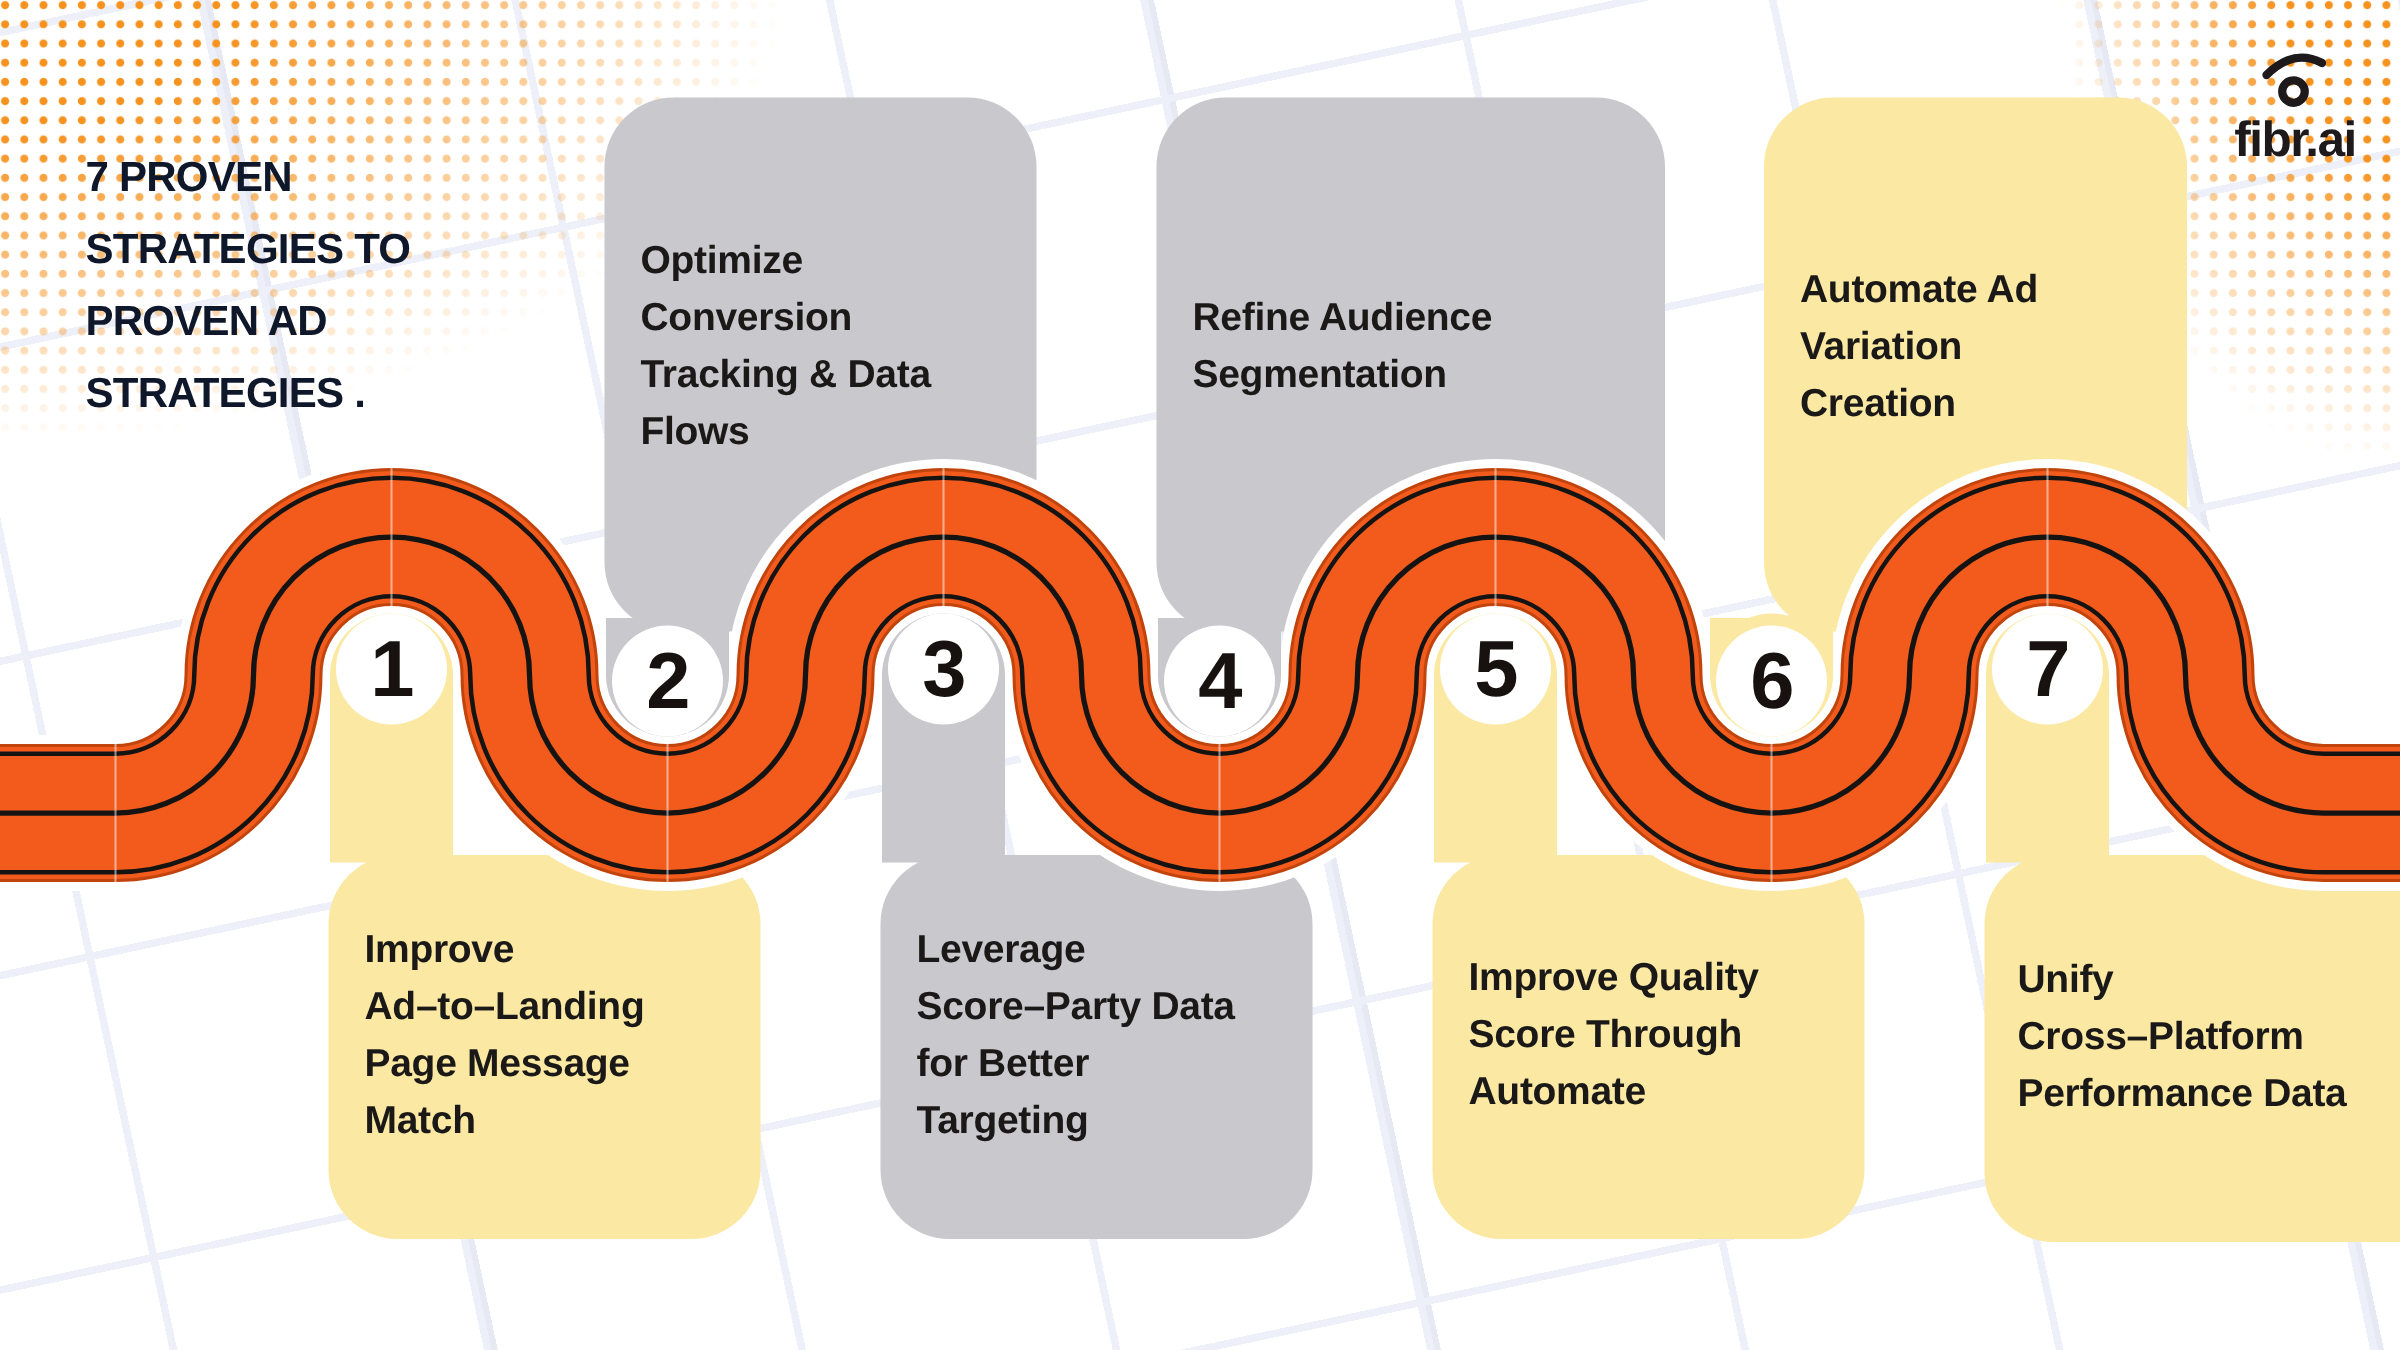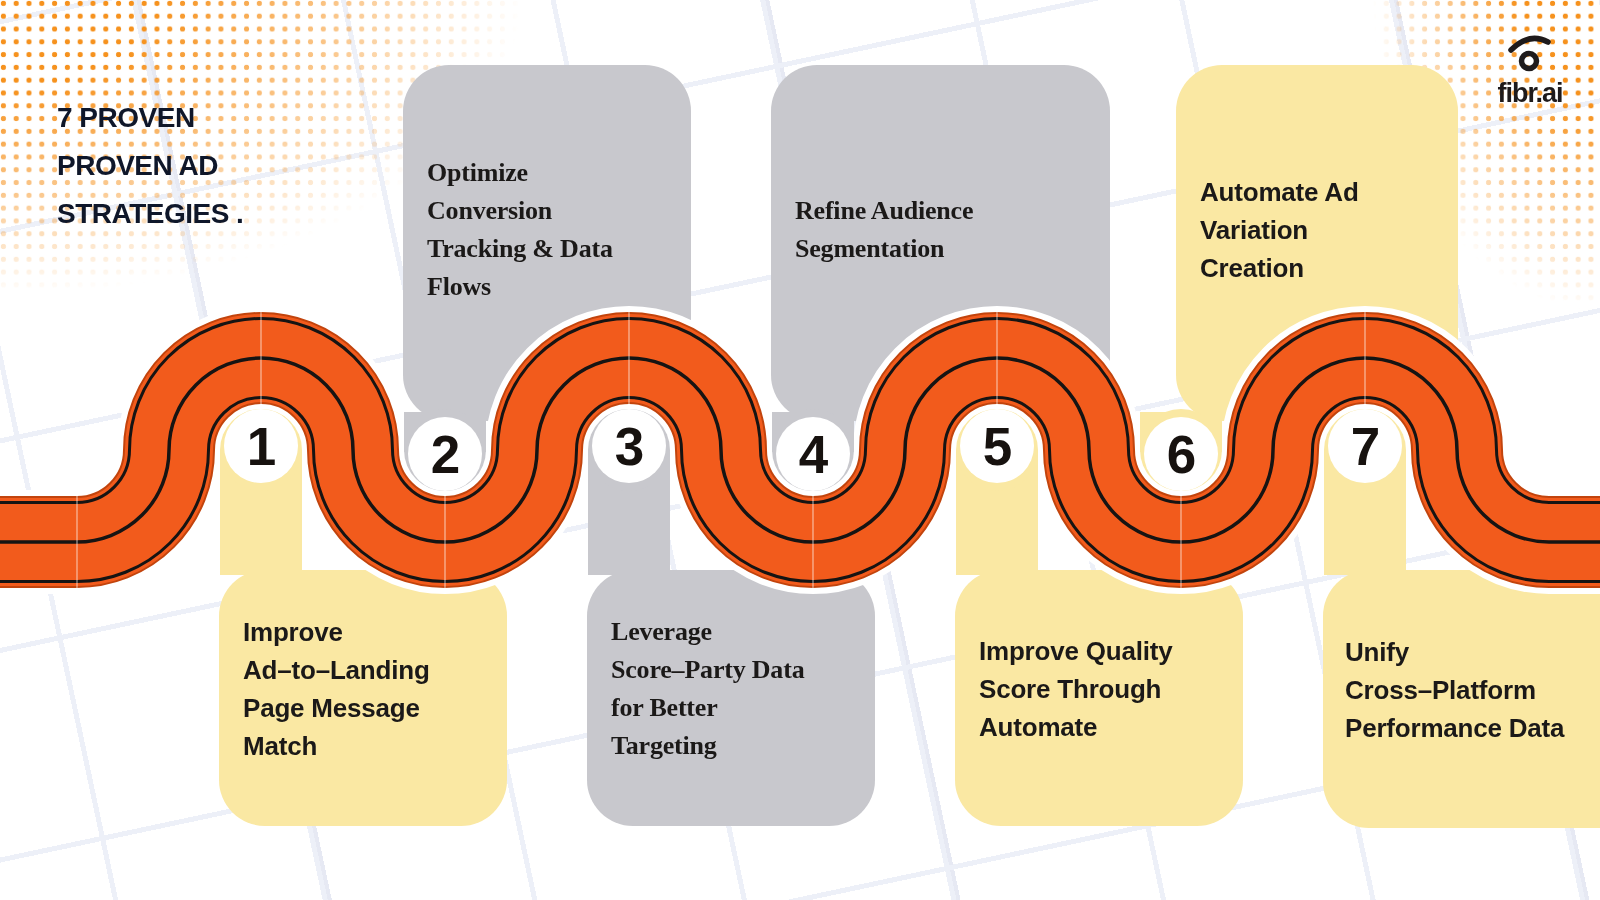--- a/index.html
+++ b/index.html
@@ -36,33 +36,33 @@
   
   .title{
     position:absolute; left:57px; top:94px;
     font-size:28px; line-height:48px; font-weight:800; letter-spacing:-0.5px;
     color:#0f172a;
   }
   
   .brand{ position:absolute; left:1470px; top:30px; width:120px; text-align:center; }
   .brand-icon{ display:block; margin:0 auto; }
   .brand-name{
-    font-size:27px; font-weight:700; letter-spacing:-1px; color:#1E1A1B;
+    font-size:33px; font-weight:700; letter-spacing:-1px; color:#1E1A1B;
     margin-top:2px; line-height:34px;
   }
   
   .card{
     position:absolute; border-radius:46px;
     display:flex; flex-direction:column; justify-content:center;
     box-sizing:border-box; padding:0 24px;
   }
   .card.top{ padding-bottom:26px; }
   .card.bottom{ padding-bottom:18px; }
   .card.yellow{ background:var(--card_yellow,#FAE8A3); }
-  .card.gray{ background:var(--card_gray,#C8C8CD);font-family:Liberation Serif, serif; }
+  .card.gray{ background:var(--card_gray,#C8C8CD); }
   .card-label{
     white-space:pre-line;
     font-size:26px; line-height:38px; font-weight:700; letter-spacing:-0.2px;
     color:var(--text_dark,#1B1918);
   }
   
   .stem{ position:absolute; width:82px; }
   .cap{ position:absolute; width:82px; height:82px; border-radius:50%; }
   .yellow-fill{ background:var(--card_yellow,#FAE8A3); }
   .gray-fill{ background:var(--card_gray,#C8C8CD); }
@@ -80,20 +80,21 @@
 <body>
 
 <div id="canvas">
 
   <div class="grid"></div>
   <div class="dots tl"></div>
   <div class="dots tr"></div>
 
   <div class="title">
     <div>7 PROVEN</div>
+    <div>STRATEGIES TO</div>
     <div>PROVEN AD</div>
     <div>STRATEGIES .</div>
   </div>
 
   <div class="brand">
     <svg class="brand-icon" width="62" height="44" viewBox="0 0 62 44">
       <path d="M 12 20 Q 30 2 49 12" fill="none" stroke="#1E1A1B" stroke-width="5.5" stroke-linecap="round"></path>
       <circle cx="30" cy="31" r="7.5" fill="none" stroke="#1E1A1B" stroke-width="5.5"></circle>
     </svg>
     <div class="brand-name">fibr.ai</div>

